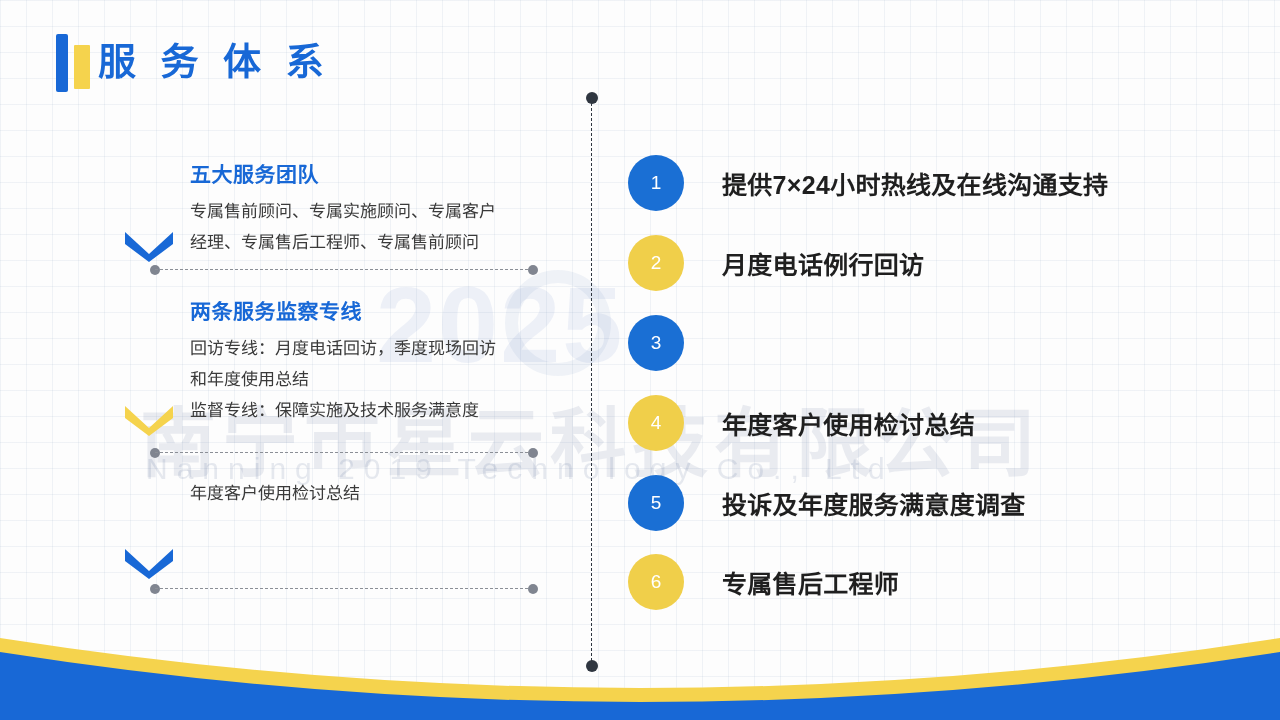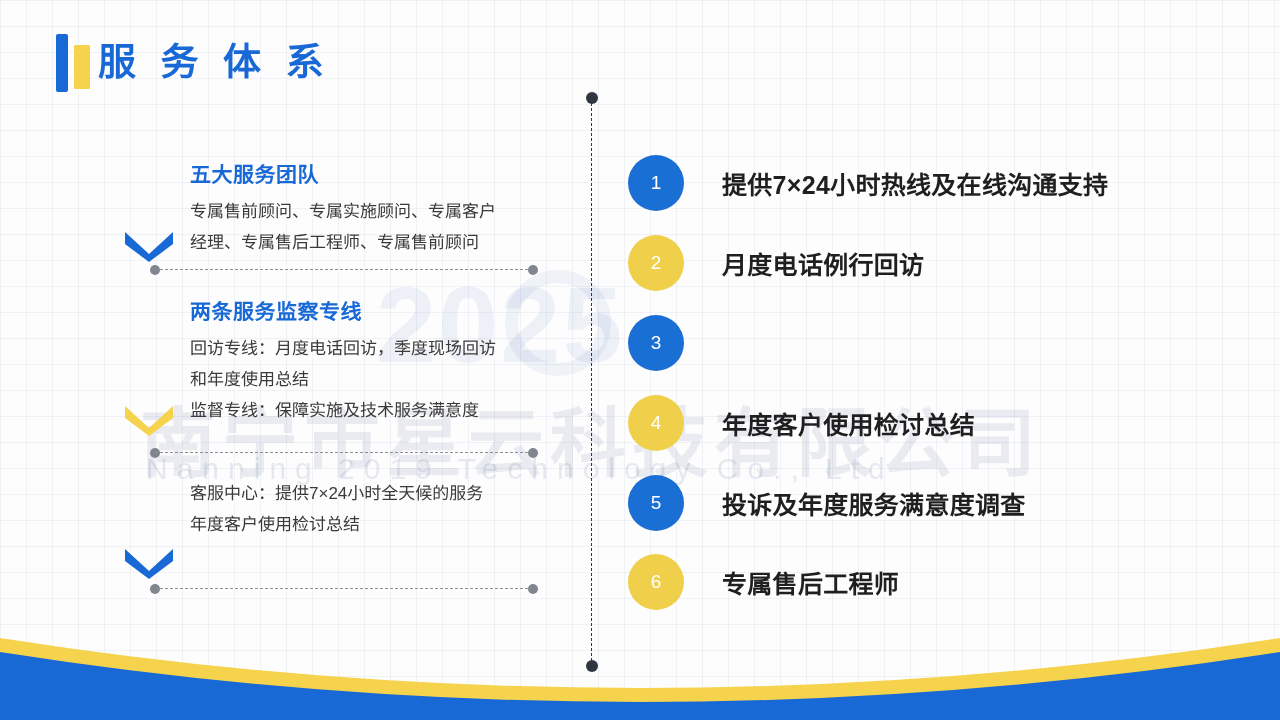--- a/index.html
+++ b/index.html
@@ -326,21 +326,20 @@
       <div class="hdot right"></div>
     </div>
 
     <div class="chev" style="left:122px; top:545px;">
       <svg width="54" height="34" viewBox="0 0 54 34">
         <path d="M3 4 L27 26 L51 4 L51 16 L27 34 L3 16 Z" fill="#1868d6"></path>
       </svg>
     </div>
     <div class="lblock" style="top:478px;">
       <div class="l-body">
-        <p>客服中心：提供7×24小时全天候的服务</p>
         <p>年度客户使用检讨总结</p>
       </div>
     </div>
     <div class="hrule" style="top:584px;">
       <div class="hdot left"></div>
       <div class="hline"></div>
       <div class="hdot right"></div>
     </div>
   </div>
 

